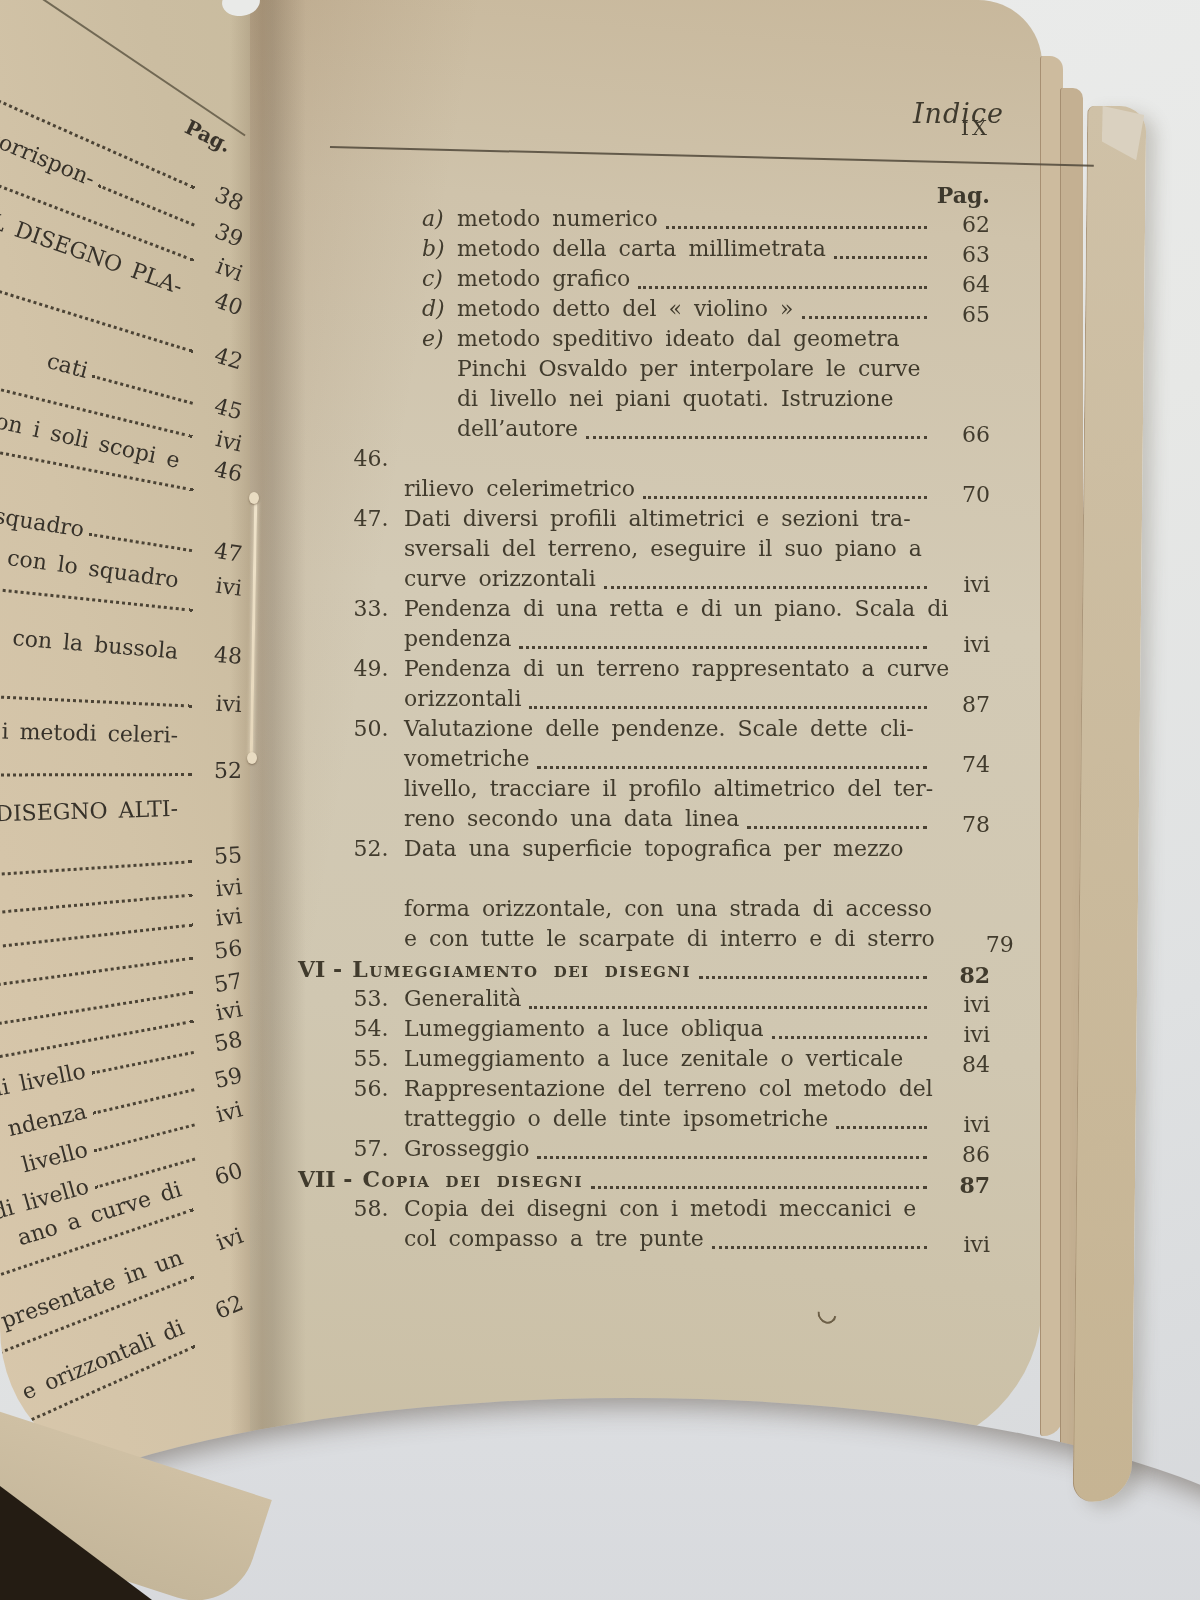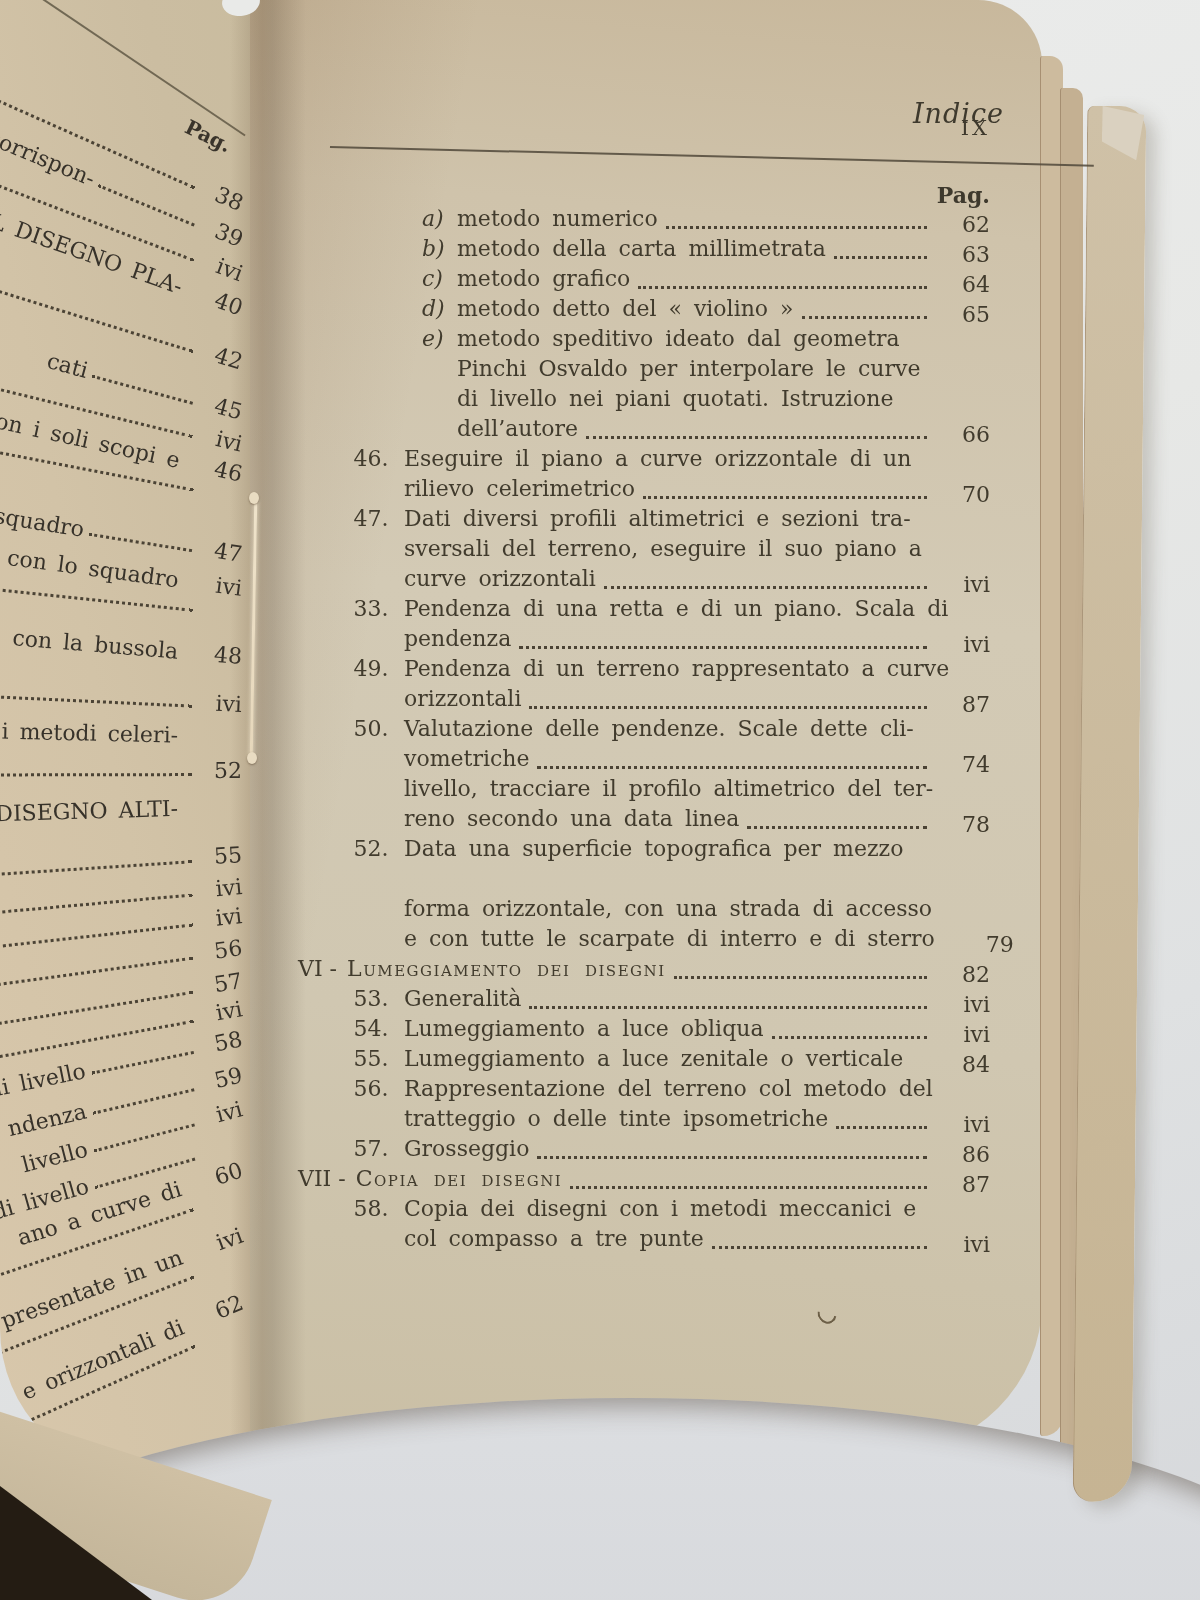--- a/index.html
+++ b/index.html
@@ -67,21 +67,21 @@
   .line .leader{flex:1 1 10px;border-bottom:3px dotted #4b4335;align-self:flex-end;
     margin:0 8px 7px 8px;min-width:8px;}
   .line.nolead .leader{border-color:transparent;}
   .line .pg{flex:0 0 55px;text-align:right;transform:translateY(6px);}
   .line.letter{padding-left:132px;}
   .line.letter .lbl{width:26px;margin-right:9px;font-style:italic;}
   .line.letter-cont{padding-left:167px;}
   .line.num{padding-left:58px;}
   .line.num .lbl{width:46px;margin-right:10px;text-align:center;}
   .line.num-cont{padding-left:114px;}
-  .line.sec{padding-left:8px;}
+  .line.sec{padding-left:8px;font-weight:bold;}
   .line.sec .lbl{margin-right:10px;}
   .line.sec .txt{font-variant:small-caps;letter-spacing:1.5px;word-spacing:6px;}
   .mark-curl{position:absolute;left:818px;top:1304px;width:14px;height:16px;z-index:10;
     border:2px solid #55472f;border-top-color:transparent;border-right-color:transparent;
     border-radius:50%;transform:rotate(-35deg);opacity:.8;}
   
   .stack1{position:absolute;left:1040px;top:56px;width:22px;height:1380px;z-index:3;
     background:#cdbb9e;border-radius:10px 40px 60px 10px;border-left:1px solid rgba(130,100,70,.5);}
   .stack2{position:absolute;left:1060px;top:88px;width:22px;height:1380px;z-index:3;
     background:#c4b092;border-radius:8px 30px 60px 8px;border-left:1px solid rgba(120,92,64,.4);}
@@ -331,21 +331,20 @@
     <span class="pg"></span>
   </div>
     <div class="line letter-cont">
     <span class="lbl"></span>
     <span class="txt">dell’autore</span>
     <span class="leader"></span>
     <span class="pg">66</span>
   </div>
     <div class="line num nolead">
     <span class="lbl">46.</span>
-    <span class="txt">Eseguire il piano a curve orizzontale di un</span>
     <span class="leader"></span>
     <span class="pg"></span>
   </div>
     <div class="line num-cont">
     <span class="lbl"></span>
     <span class="txt">rilievo celerimetrico</span>
     <span class="leader"></span>
     <span class="pg">70</span>
   </div>
     <div class="line num nolead">

